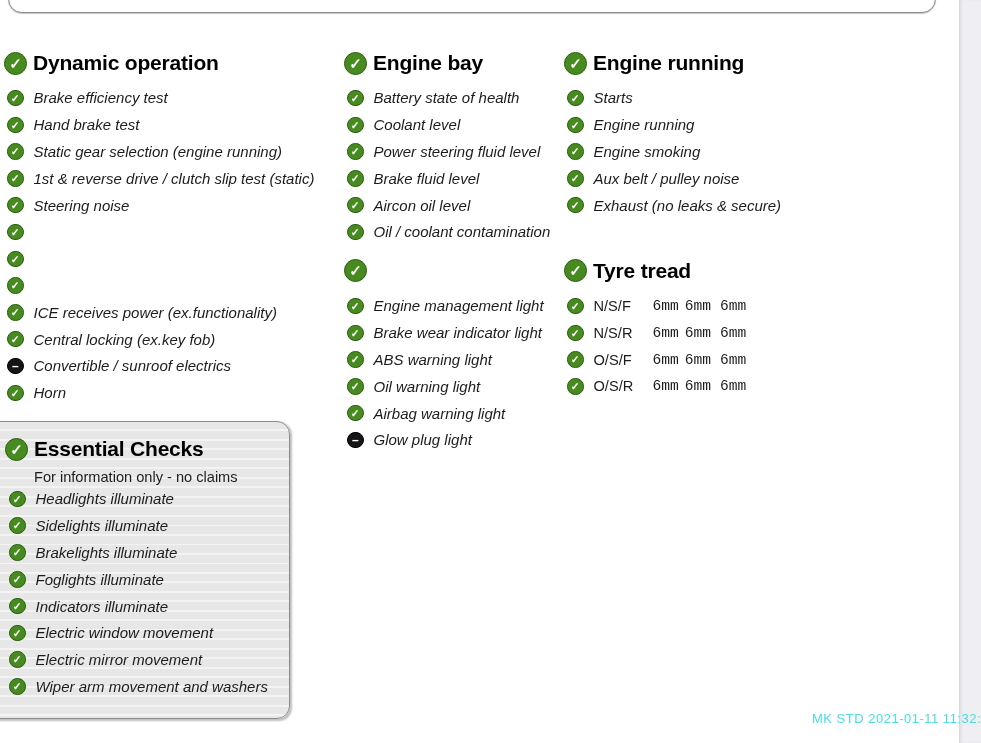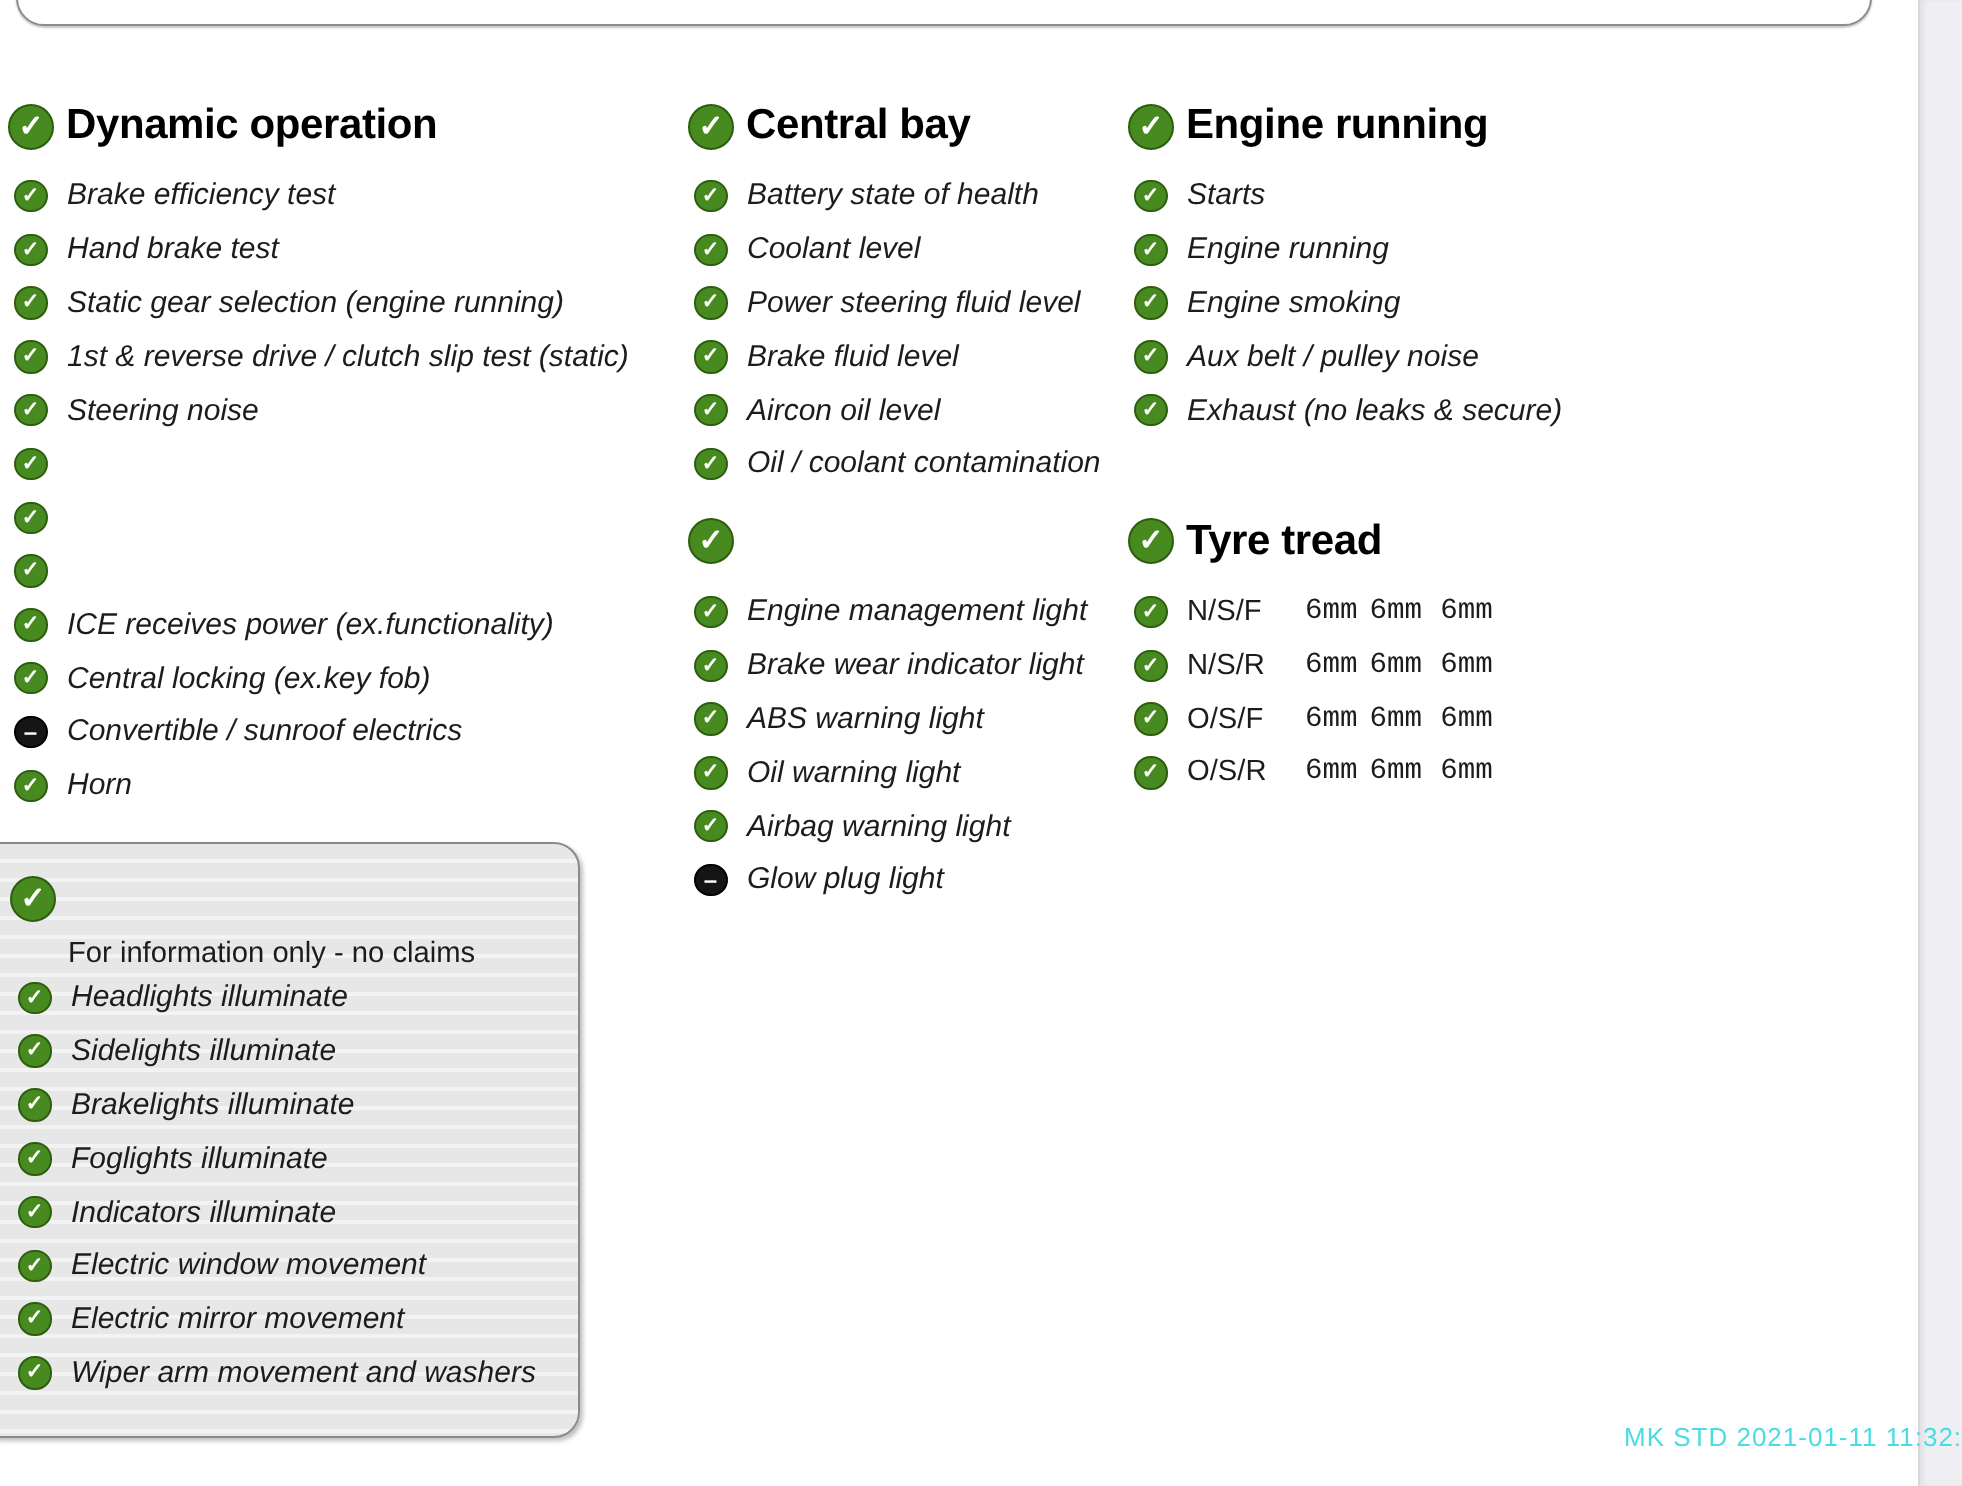--- a/index.html
+++ b/index.html
@@ -132,21 +132,21 @@
           <span class="item-label">Horn</span>
         </div>
       </div>
   </div>
 </div>
 
 <div class="col col2">
   <div>
     <div class="sec-heading">
       <span class="check-icon big pass">✓</span>
-      <span class="sec-title">Central bay</span>
+      <span class="sec-title">Engine bay</span>
     </div>
     <div class="items">
         <div class="check-item">
           <span class="check-icon small pass">✓</span>
           <span class="item-label">Battery state of health</span>
         </div>
         <div class="check-item">
           <span class="check-icon small pass">✓</span>
           <span class="item-label">Coolant level</span>
         </div>
@@ -264,20 +264,21 @@
           <span class="tyre-val">6mm</span>
           <span class="tyre-val">6mm</span>
         </div>
       </div>
   </div>
 </div>
 
 <div class="essential-box">
   <div class="ec-heading">
     <span class="check-icon big pass">✓</span>
+    <span class="sec-title">Essential Checks</span>
   </div>
   <div class="ec-note">For information only - no claims</div>
   <div class="ec-items">
       <div class="check-item">
         <span class="check-icon small pass">✓</span>
         <span class="item-label">Headlights illuminate</span>
       </div>
       <div class="check-item">
         <span class="check-icon small pass">✓</span>
         <span class="item-label">Sidelights illuminate</span>

